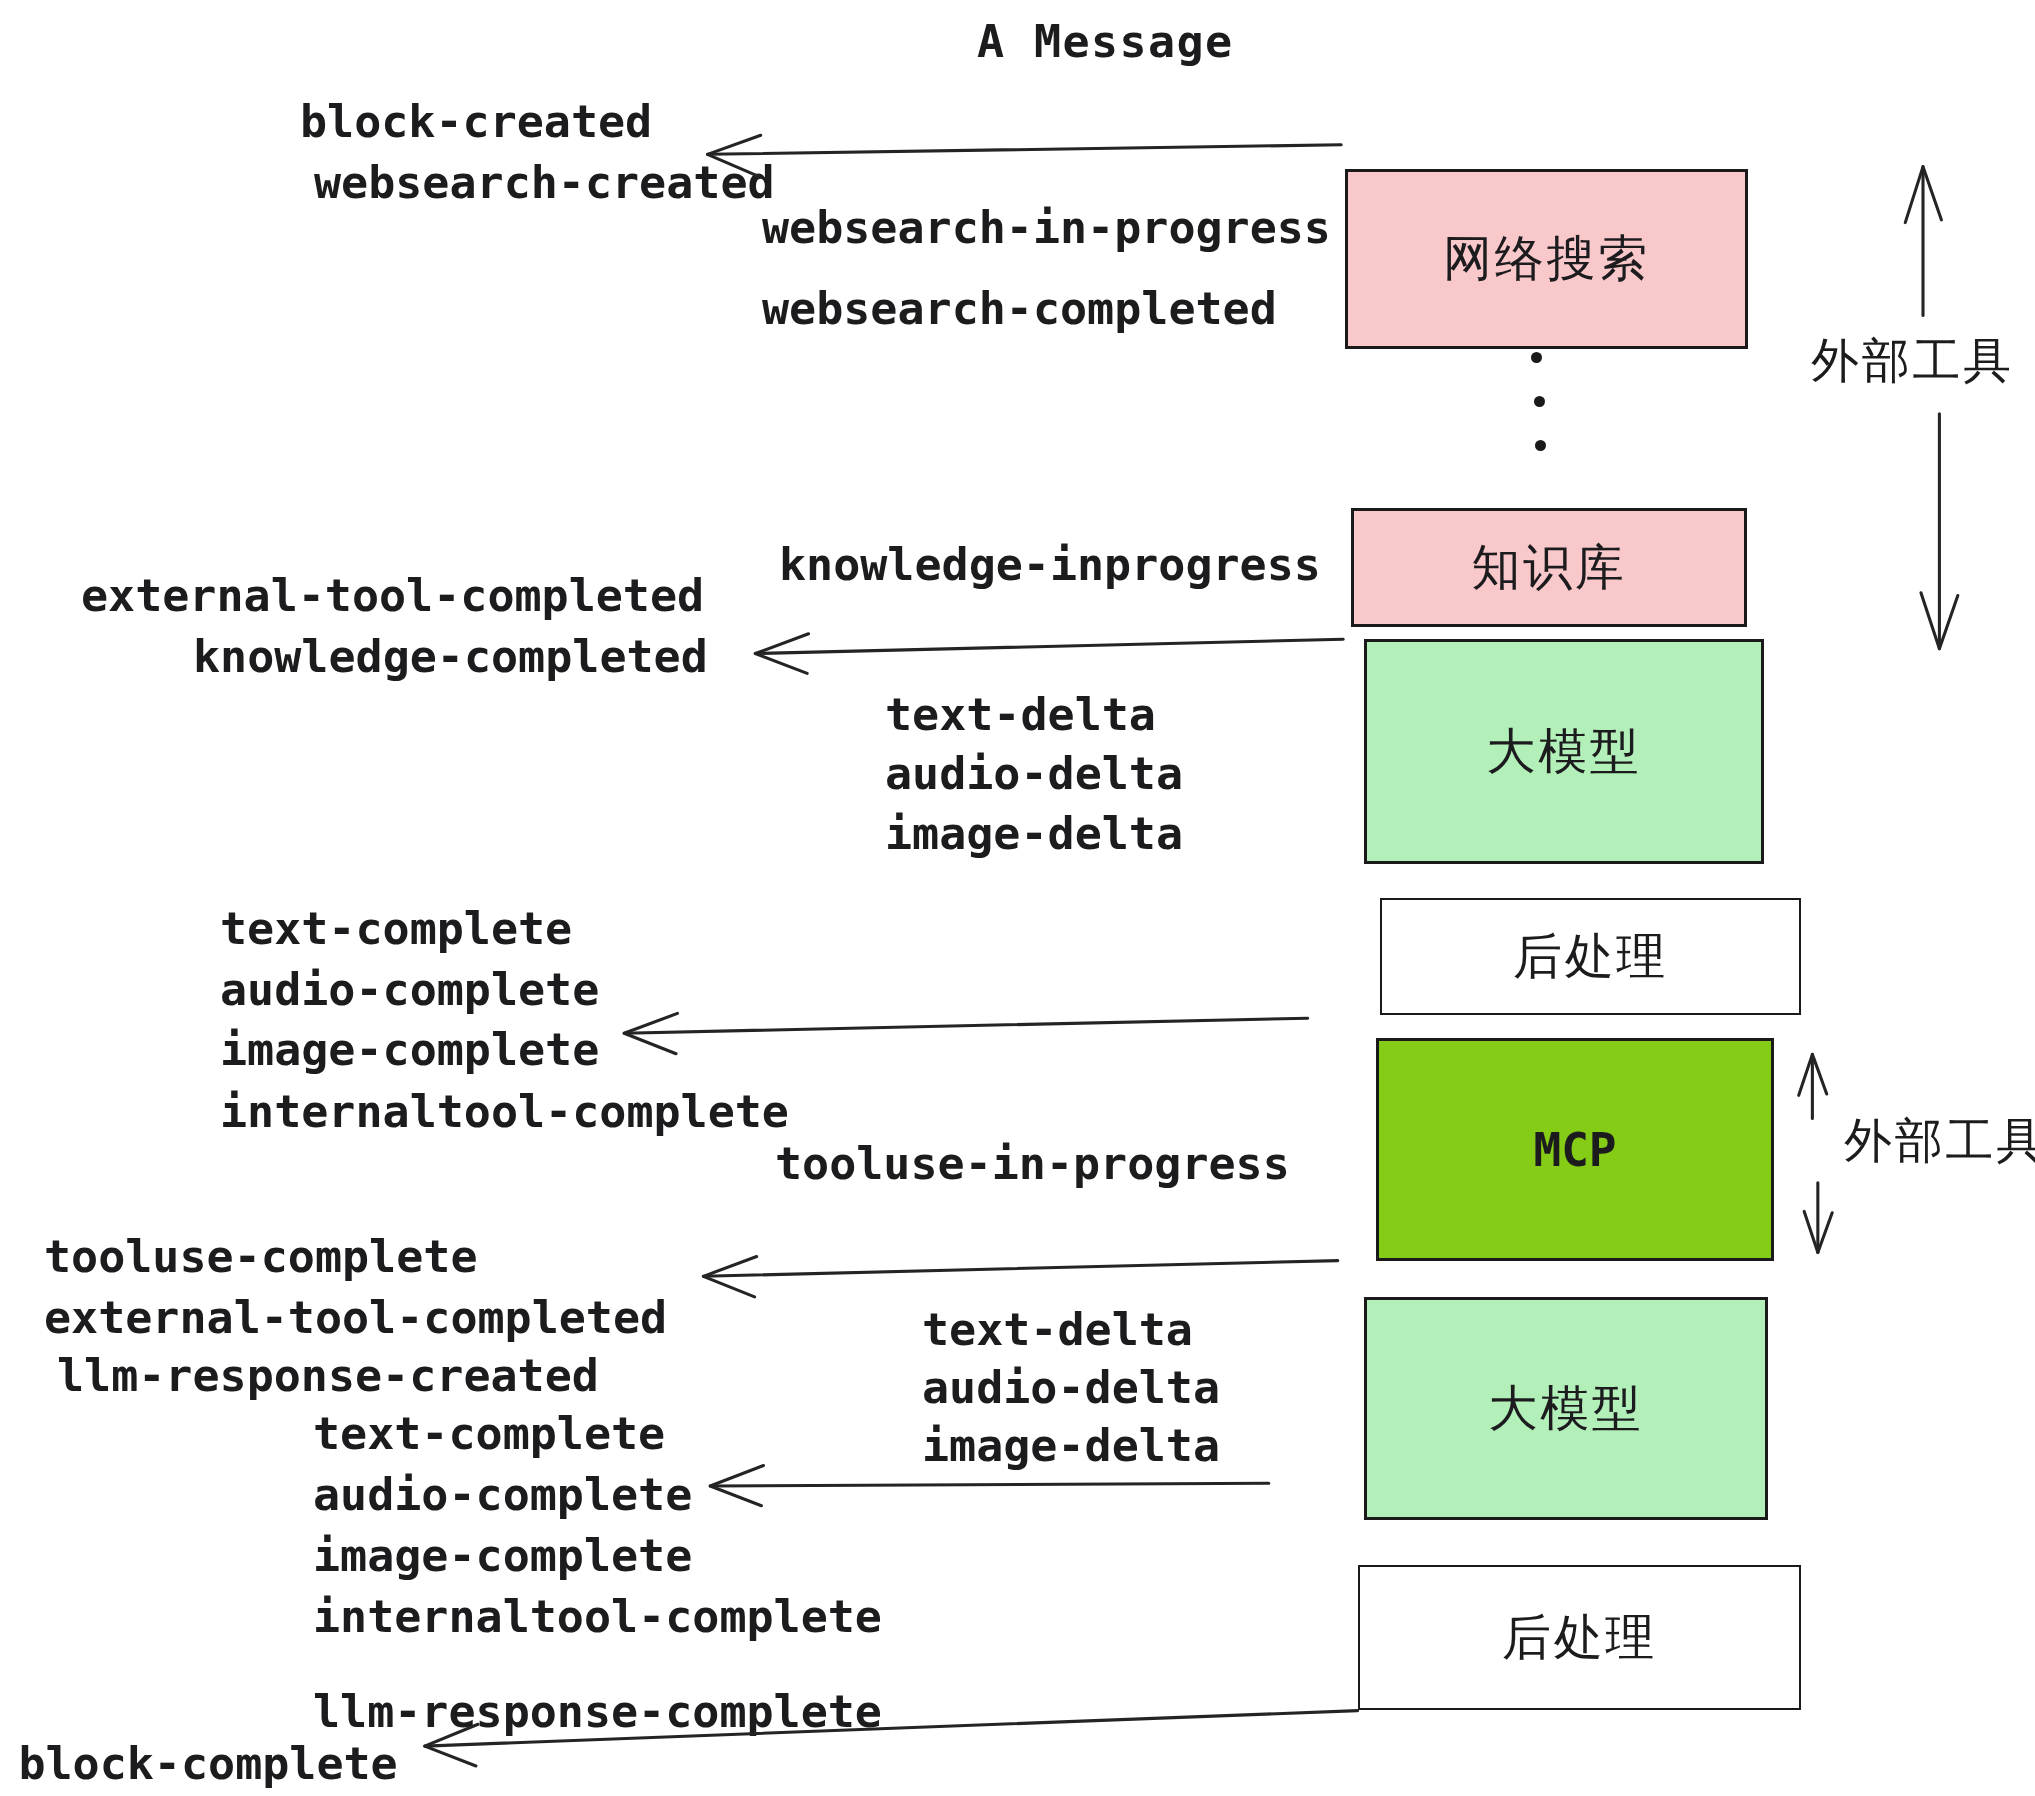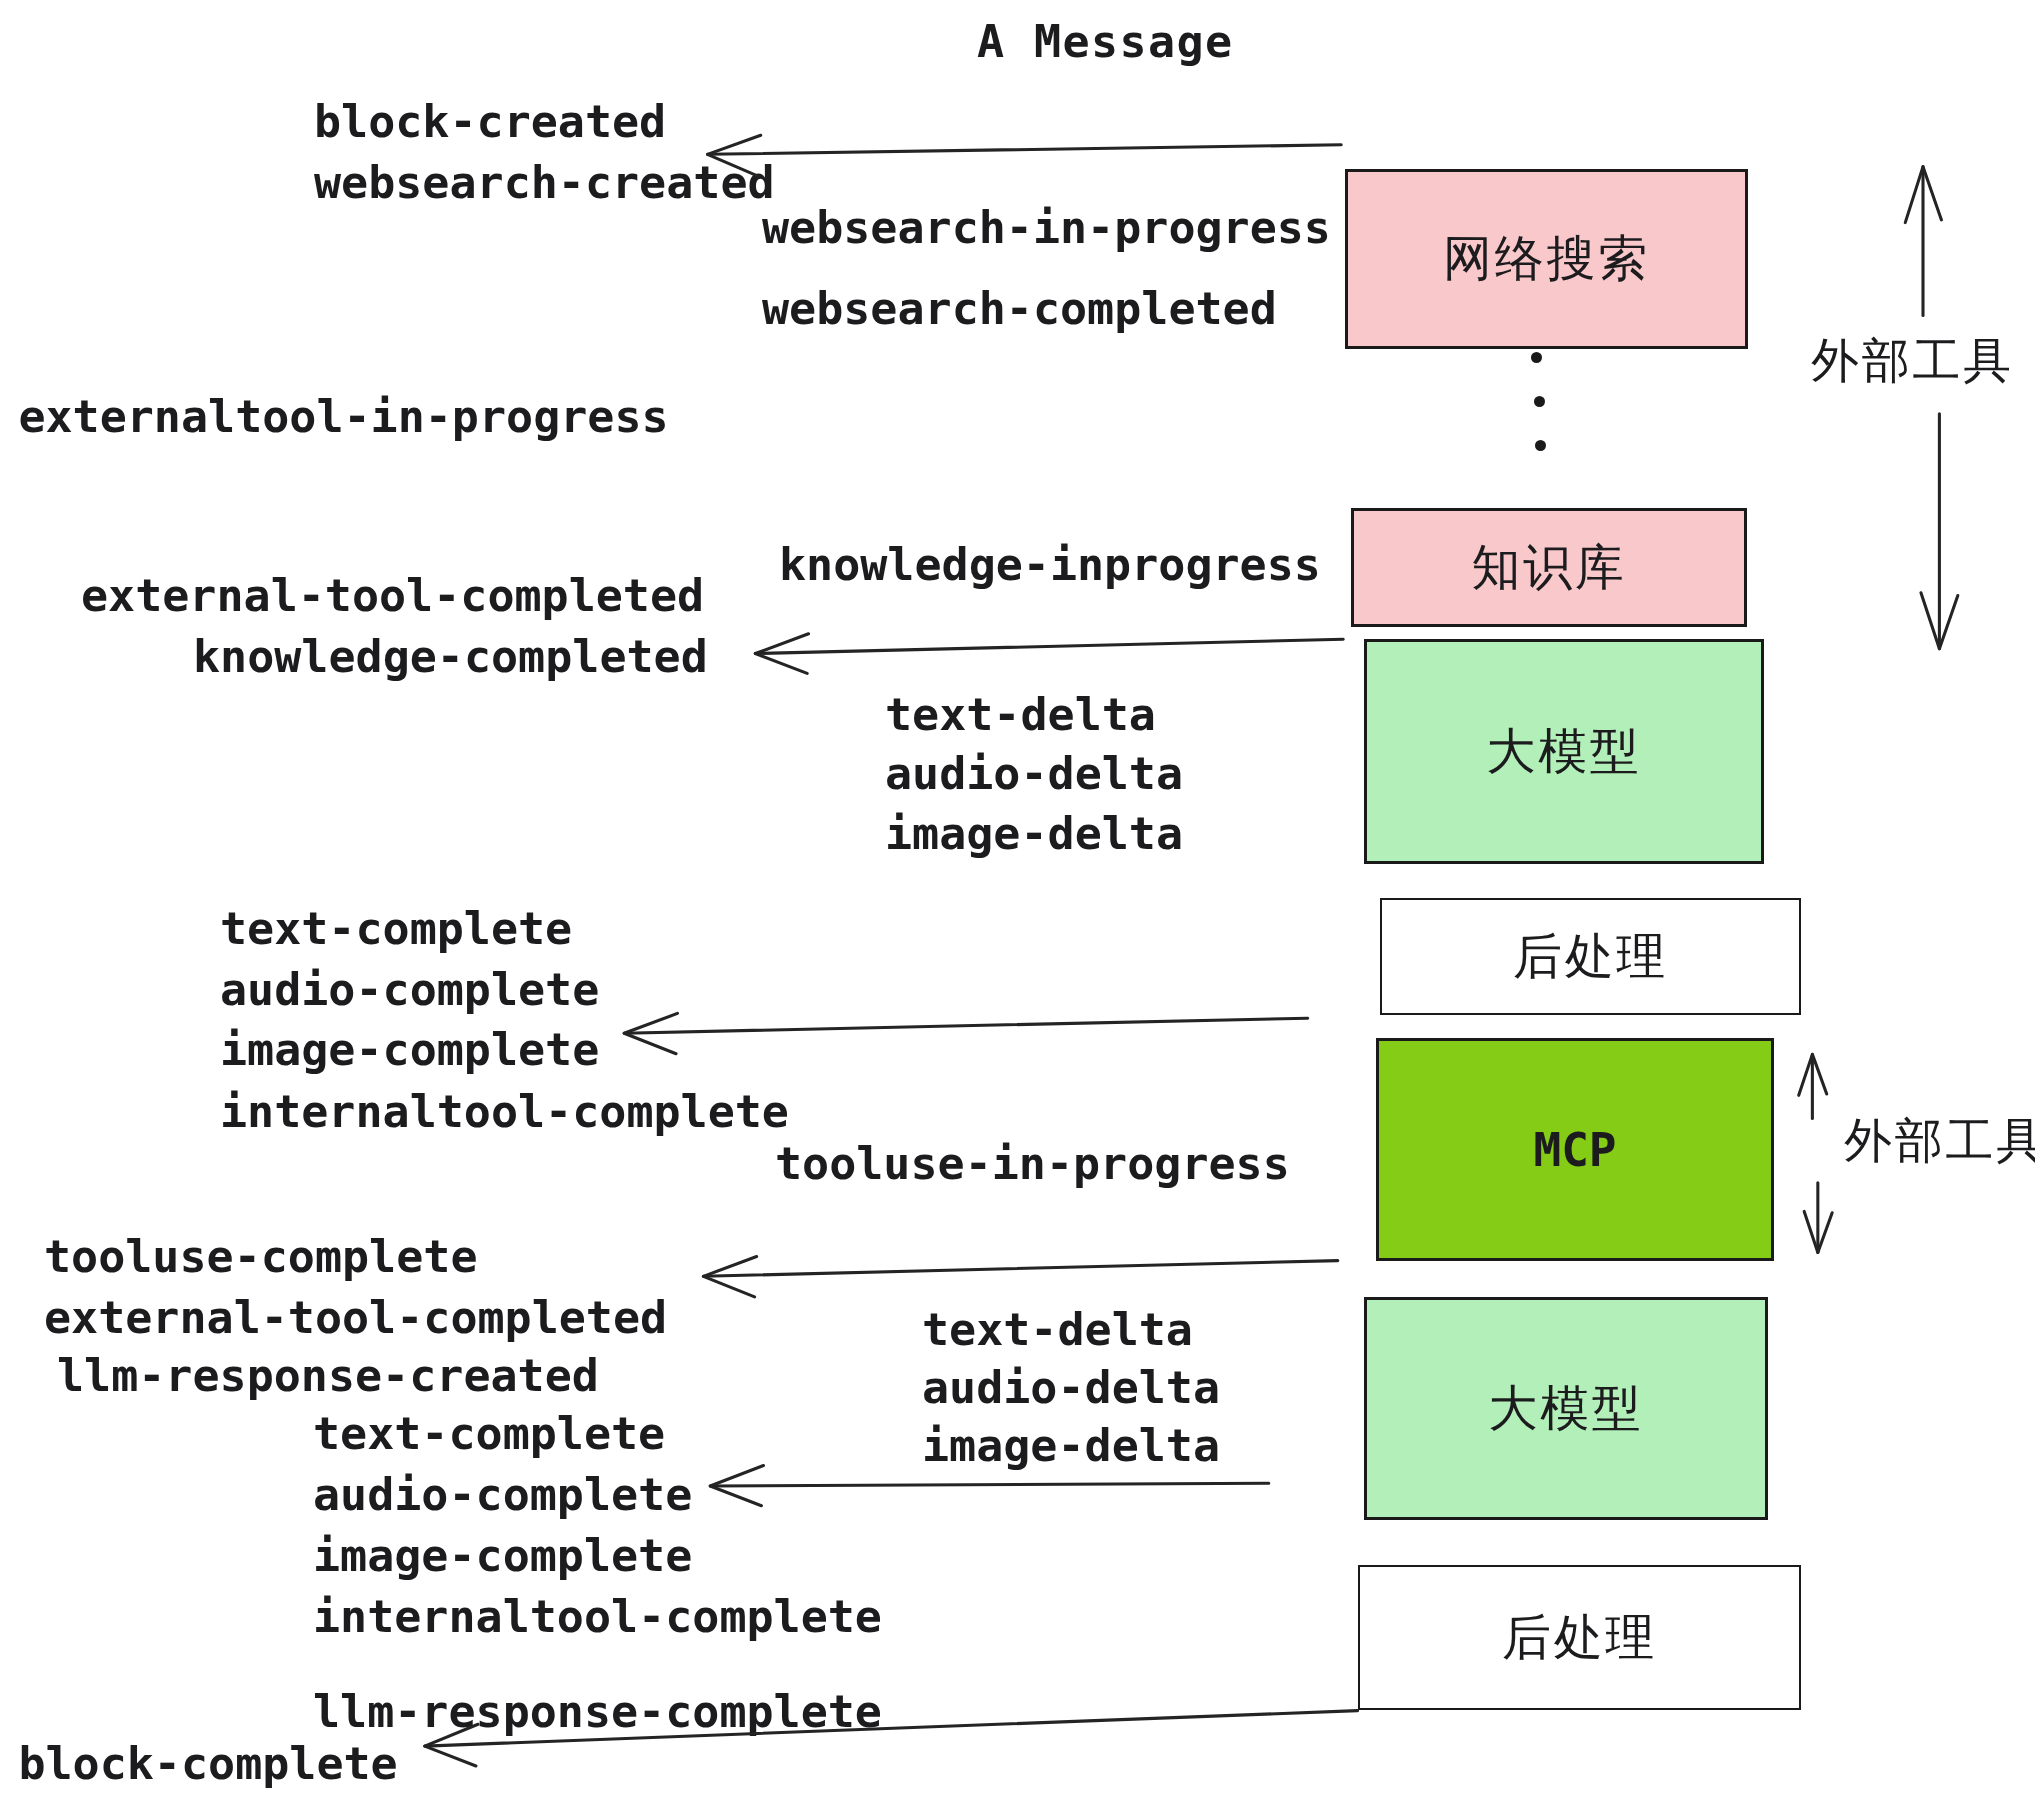--- a/index.html
+++ b/index.html
@@ -20,25 +20,24 @@
   svg.overlay line, svg.overlay polyline{stroke:#242424;stroke-width:4.5;fill:none;
        stroke-linecap:round;stroke-linejoin:round;}
 </style>
 </head>
 <body>
 
 <div class="canvas" style="color: rgb(28, 28, 30);">
 
   <div class="title" style="left:977px;top:15px;">A Message</div>
 
-  <div class="ev" style="left:314px;top:92px;">block-created</div>
+  <div class="ev" style="left:300px;top:92px;">block-created</div>
   <div class="ev" style="left:314px;top:153px;">websearch-created</div>
   <div class="ev" style="left:762px;top:198px;">websearch-in-progress</div>
   <div class="ev" style="left:762px;top:279px;">websearch-completed</div>
-  <div class="ev" style="left:18.4px;top:387px;">externaltool-in-progress</div>
   <div class="ev" style="left:779px;top:535px;">knowledge-inprogress</div>
   <div class="ev" style="left:81px;top:566px;">external-tool-completed</div>
   <div class="ev" style="left:193px;top:627px;">knowledge-completed</div>
   <div class="ev" style="left:885px;top:685px;">text-delta</div>
   <div class="ev" style="left:885px;top:744px;">audio-delta</div>
   <div class="ev" style="left:885px;top:804px;">image-delta</div>
   <div class="ev" style="left:220px;top:899px;">text-complete</div>
   <div class="ev" style="left:220px;top:960px;">audio-complete</div>
   <div class="ev" style="left:220px;top:1020px;">image-complete</div>
   <div class="ev" style="left:220px;top:1082px;">internaltool-complete</div>

